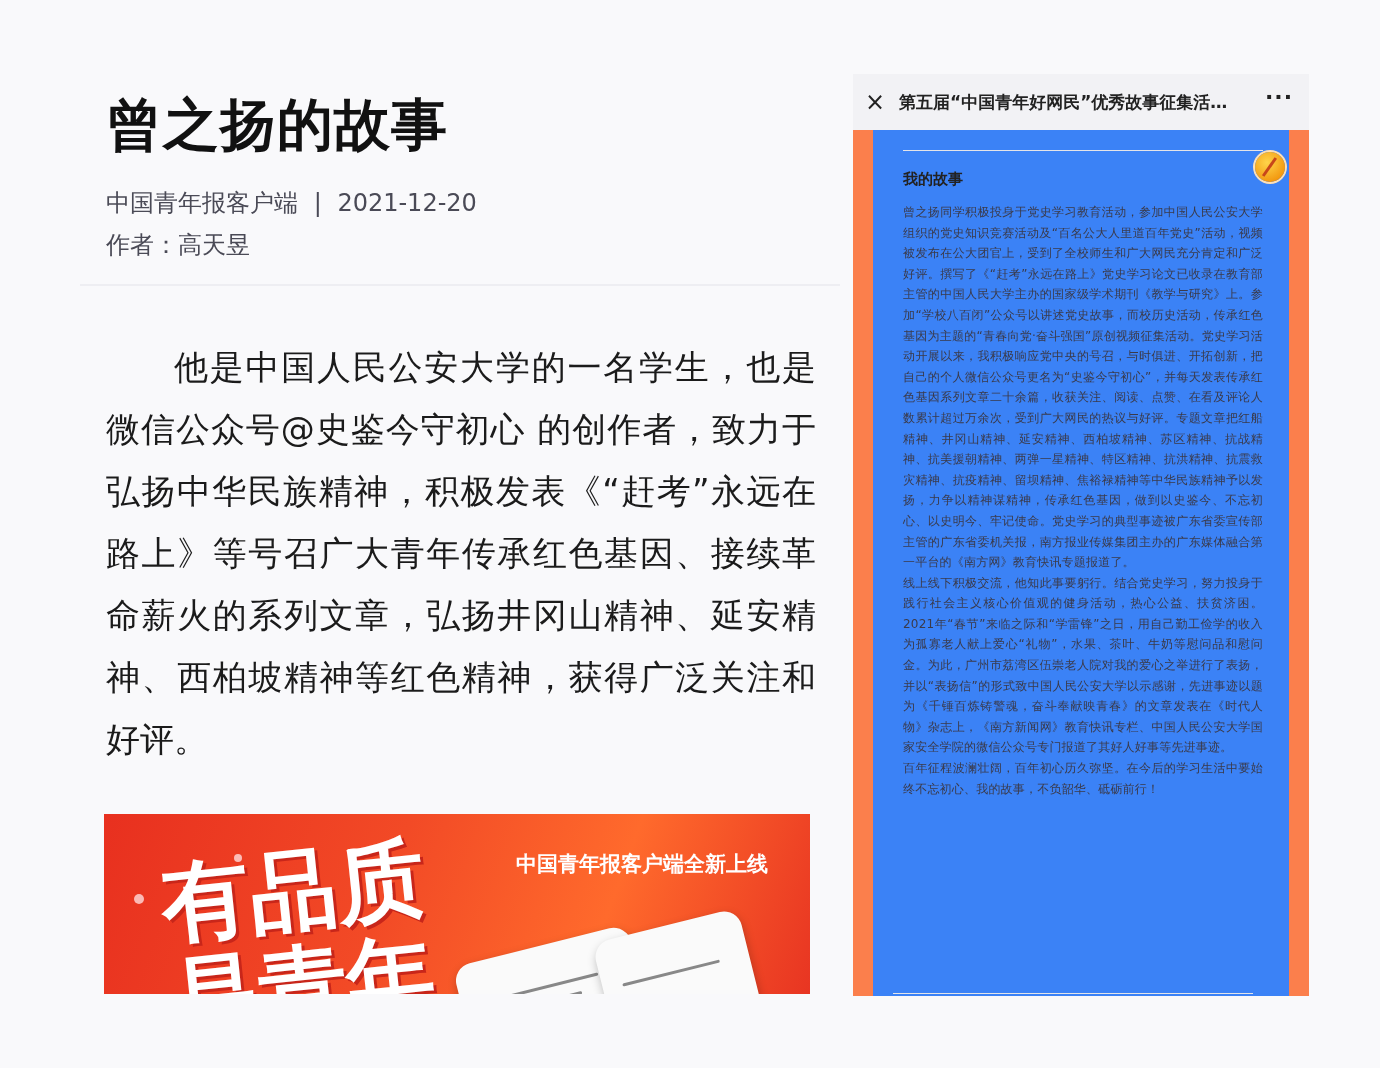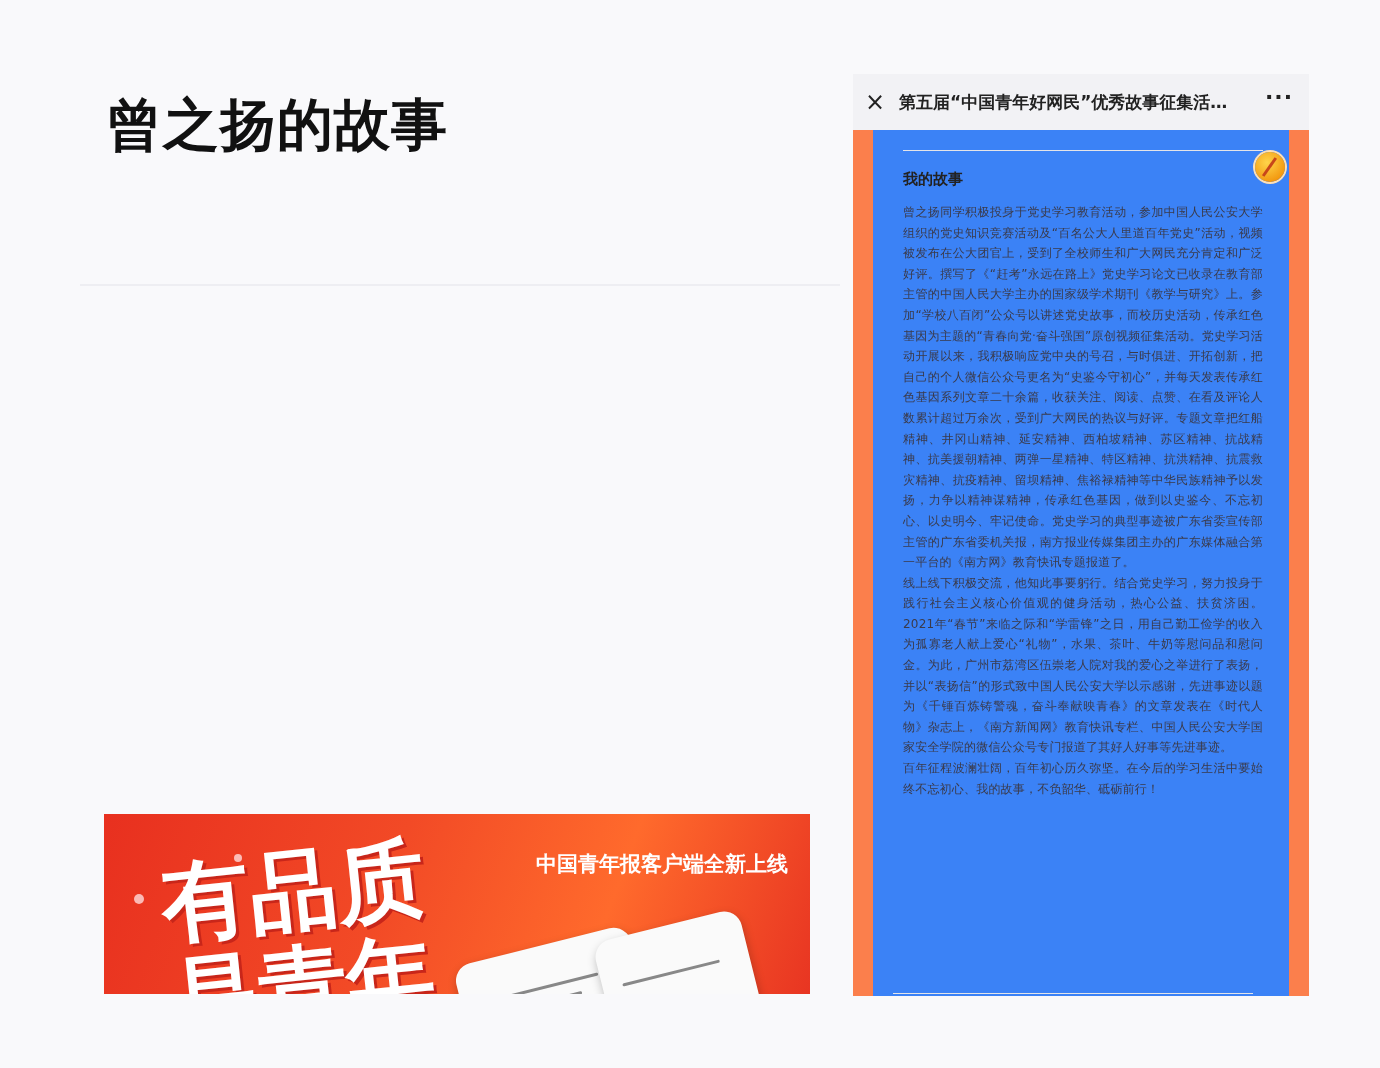--- a/index.html
+++ b/index.html
@@ -5,21 +5,21 @@
   html,body{margin:0;padding:0;}
   body{width:1380px;height:1068px;background:#f9f9fb;position:relative;overflow:hidden;font-family:"DejaVu Sans","Liberation Sans",sans-serif;}
   .left{position:absolute;left:0;top:0;width:840px;height:1068px;}
   .title{position:absolute;left:106px;top:88px;font-size:56px;font-weight:bold;color:#111;letter-spacing:1px;}
   .meta{position:absolute;left:106px;top:182px;font-size:24px;color:#4a4a56;line-height:42px;}
   .divider{position:absolute;left:80px;top:284px;width:760px;height:2px;background:#eeeef2;}
   .body{position:absolute;left:106px;top:336px;width:710px;font-size:34px;line-height:62px;color:#1b1b1b;text-align:justify;}
   .body p{margin:0;text-indent:2em;}
   .banner{position:absolute;left:104px;top:814px;width:706px;height:180px;overflow:hidden;background:linear-gradient(110deg,#e8301f 0%,#f24a26 40%,#ff6a2c 70%,#e83522 100%);}
   .banner .big{position:absolute;left:62px;top:28px;font-size:88px;font-weight:bold;color:#fff;font-family:"DejaVu Serif",serif;transform:rotate(-6deg);text-shadow:3px 3px 0 #c8261a;line-height:96px;}
-  .banner .slogan{position:absolute;left:412px;top:36px;font-size:21px;font-weight:bold;color:#fff;margin-left:20px;}
+  .banner .slogan{position:absolute;left:412px;top:36px;font-size:21px;font-weight:bold;color:#fff;}
   .phone{position:absolute;background:#fafafa;border-radius:18px;box-shadow:0 4px 10px rgba(0,0,0,.25);}
   .phone .ln{position:absolute;height:3px;background:#888;border-radius:2px;}
   .dot{position:absolute;border-radius:50%;background:rgba(255,220,220,.8);}
   
   .panel{position:absolute;left:853px;top:74px;width:456px;height:922px;background:#fff;}
   .topbar{position:absolute;left:0;top:0;width:456px;height:56px;background:#f2f2f5;}
   .close{position:absolute;left:12px;top:14px;font-size:24px;color:#222;cursor:pointer;}
   .ptitle{position:absolute;left:46px;top:17px;font-size:17px;font-weight:bold;color:#222;white-space:nowrap;width:350px;overflow:hidden;}
   .more{position:absolute;right:16px;top:10px;font-size:22px;color:#222;letter-spacing:1px;font-weight:bold;cursor:pointer;}
   .sideL{position:absolute;left:0;top:56px;width:20px;height:866px;background:#fb7f4c;}
@@ -31,21 +31,34 @@
   .badge{position:absolute;left:382px;top:22px;width:30px;height:30px;border-radius:50%;background:radial-gradient(circle at 40% 35%,#ffd44a,#f39b12 70%,#d8740a);box-shadow:0 0 0 2px #fde0b8;}
   .badge:after{content:"";position:absolute;left:13px;top:4px;width:3px;height:22px;background:#c8461a;transform:rotate(35deg);}
   .story{position:absolute;left:30px;top:72px;width:360px;font-size:12px;line-height:20.6px;color:#3a3a4a;text-align:justify;letter-spacing:.2px;}
   .story p{margin:0;}
 </style>
 </head>
 <body>
 
 <div class="left">
   <div class="title">曾之扬的故事</div>
+  <div class="meta">
+    <div>
+      <span>中国青年报客户端</span>
+      <span style="margin:0 8px;">|</span>
+      <span>2021-12-20</span>
+    </div>
+    <div>
+      <span>作者：</span><span>高天昱</span>
+    </div>
+  </div>
   <div class="divider"></div>
+  <div class="body">
+    <p>他是中国人民公安大学的一名学生，也是微信公众号@史鉴今守初心 的创作者，致力于弘扬中华民族精神，积极发表《“赶考”永远在路上》等号召广大青年传承红色基因、接续革命薪火的系列文章，弘扬井冈山精神、延安精神、西柏坡精神等红色精神，获得广泛关注和好评。</p>
+  </div>
 
   <div class="banner">
     <div class="dot" style="left:30px;top:80px;width:10px;height:10px;"></div>
     <div class="dot" style="left:130px;top:40px;width:8px;height:8px;"></div>
     <div class="dot" style="left:300px;top:60px;width:9px;height:12px;"></div>
     <div class="big">
       <div>有品质</div>
       <div>是青年</div>
     </div>
     <div class="slogan">中国青年报客户端全新上线</div>

